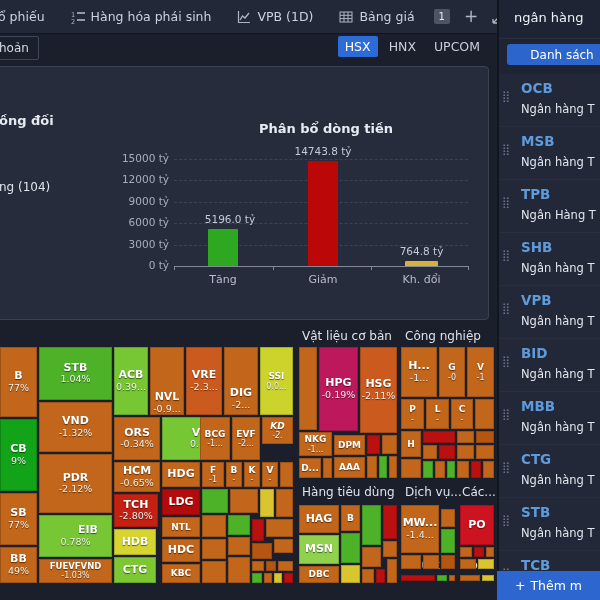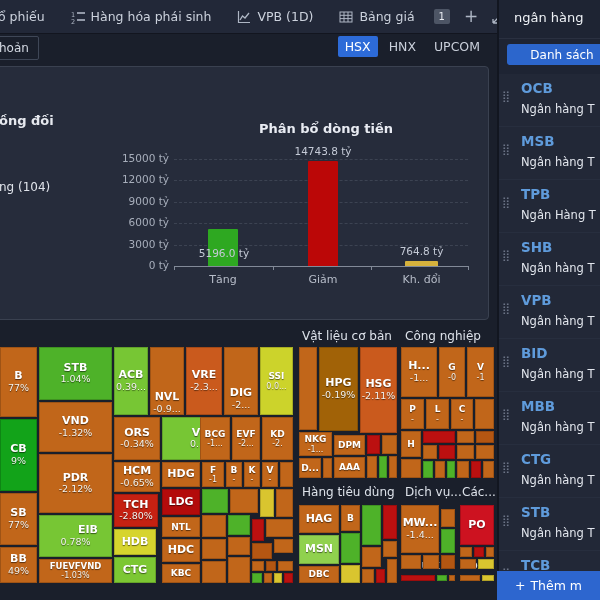--- a/index.html
+++ b/index.html
@@ -137,21 +137,21 @@
       <div class="gridline" style="left: 183px; top: 177.6px; width: 294px;"></div>
       <div class="ytick" style="left: 116px; top: 170.6px;">3000 tỷ</div>
       <div class="gridline" style="left: 183px; top: 199px; width: 294px;"></div>
       <div class="ytick" style="left: 116px; top: 192px;">0 tỷ</div>
       <div id="axis" style="left: 183px; top: 199px; width: 294px; height: 0px;"></div>
       <div class="xtick" style="left: 183px; top: 199px;"></div>
       <div class="xtick" style="left: 282px; top: 199px;"></div>
       <div class="xtick" style="left: 380px; top: 199px;"></div>
       <div class="xtick" style="left: 477px; top: 199px;"></div>
       <div class="bar" style="left: 217px; top: 161.935px; width: 30px; height: 37.0648px; background: rgb(46, 168, 33);"></div>
-      <div class="val-label" style="left: 188px; top: 145.935px; margin-top: 34px;">5196.0 tỷ</div>
+      <div class="val-label" style="left: 194px; top: 145.935px;">5196.0 tỷ</div>
       <div class="cat-label" style="left: 187px; top: 206px;">Tăng</div>
       <div class="bar" style="left: 317px; top: 93.8276px; width: 30px; height: 105.172px; background: rgb(187, 7, 7);"></div>
       <div class="val-label" style="left: 287px; top: 77.8276px;">14743.8 tỷ</div>
       <div class="cat-label" style="left: 287px; top: 206px;">Giảm</div>
       <div class="bar" style="left: 414px; top: 193.544px; width: 33px; height: 5.45557px; background: rgb(214, 178, 60);"></div>
       <div class="val-label" style="left: 385.5px; top: 177.544px;">764.8 tỷ</div>
       <div class="cat-label" style="left: 385.5px; top: 206px;">Kh. đổi</div>
     </div>
 
   <div id="treemap" class="abs">
@@ -228,21 +228,21 @@
         <span class="v" style="font-size: 9.5px;">0.1...</span>
       </div>
       <div class="cell" style="left: 200px; top: 92px; width: 30px; height: 43px; background: rgb(193, 102, 26);">
         <span class="t" style="font-size: 9px;">BCG</span>
         <span class="v" style="font-size: 8px;">-1...</span>
       </div>
       <div class="cell" style="left: 232px; top: 92px; width: 28px; height: 43px; background: rgb(193, 102, 26);">
         <span class="t" style="font-size: 9px;">EVF</span>
         <span class="v" style="font-size: 8px;">-2...</span>
       </div>
-      <div class="cell" style="left: 262px; top: 92px; width: 31px; height: 43px; background: rgb(193, 102, 26);">
+      <div class="cell" style="left: 262px; top: 92px; width: 31px; height: 27px; background: rgb(193, 102, 26); font-style: italic;">
         <span class="t" style="font-size: 9px;">KD</span>
         <span class="v" style="font-size: 8px;">-2.</span>
       </div>
       <div class="cell" style="left: 114px; top: 137px; width: 46px; height: 30px; background: rgb(193, 102, 26);">
         <span class="t" style="font-size: 11px;">HCM</span>
         <span class="v" style="font-size: 9.5px;">-0.65%</span>
       </div>
       <div class="cell" style="left: 114px; top: 169px; width: 44px; height: 33px; background: rgb(197, 33, 18);">
         <span class="t" style="font-size: 11px;">TCH</span>
         <span class="v" style="font-size: 9.5px;">-2.80%</span>
@@ -300,21 +300,21 @@
       <div class="cell" style="left: 202px; top: 236px; width: 24px; height: 22px; background: rgb(193, 102, 26);"></div>
       <div class="cell" style="left: 228px; top: 232px; width: 22px; height: 26px; background: rgb(193, 102, 26);"></div>
       <div class="cell" style="left: 252px; top: 236px; width: 12px; height: 10px; background: rgb(193, 102, 26);"></div>
       <div class="cell" style="left: 266px; top: 236px; width: 10px; height: 10px; background: rgb(180, 86, 18);"></div>
       <div class="cell" style="left: 278px; top: 236px; width: 15px; height: 10px; background: rgb(193, 102, 26);"></div>
       <div class="cell" style="left: 252px; top: 248px; width: 10px; height: 10px; background: rgb(78, 178, 41);"></div>
       <div class="cell" style="left: 264px; top: 248px; width: 8px; height: 10px; background: rgb(193, 102, 26);"></div>
       <div class="cell" style="left: 274px; top: 248px; width: 8px; height: 10px; background: rgb(217, 197, 47);"></div>
       <div class="cell" style="left: 284px; top: 248px; width: 9px; height: 10px; background: rgb(187, 16, 16);"></div>
       <div class="cell" style="left: 299px; top: 22px; width: 18px; height: 83px; background: rgb(193, 102, 26);"></div>
-      <div class="cell" style="left: 319px; top: 22px; width: 39px; height: 84px; background: #a16207;">
+      <div class="cell" style="left: 319px; top: 22px; width: 39px; height: 84px; background: #be185d;">
         <span class="t" style="font-size: 11px;">HPG</span>
         <span class="v" style="font-size: 9.5px;">-0.19%</span>
       </div>
       <div class="cell" style="left: 360px; top: 22px; width: 37px; height: 86px; background: rgb(202, 90, 29);">
         <span class="t" style="font-size: 11px;">HSG</span>
         <span class="v" style="font-size: 9.5px;">-2.11%</span>
       </div>
       <div class="cell" style="left: 299px; top: 107px; width: 33px; height: 24px; background: rgb(193, 102, 26);">
         <span class="t" style="font-size: 9px;">NKG</span>
         <span class="v" style="font-size: 8px;">-1...</span>

